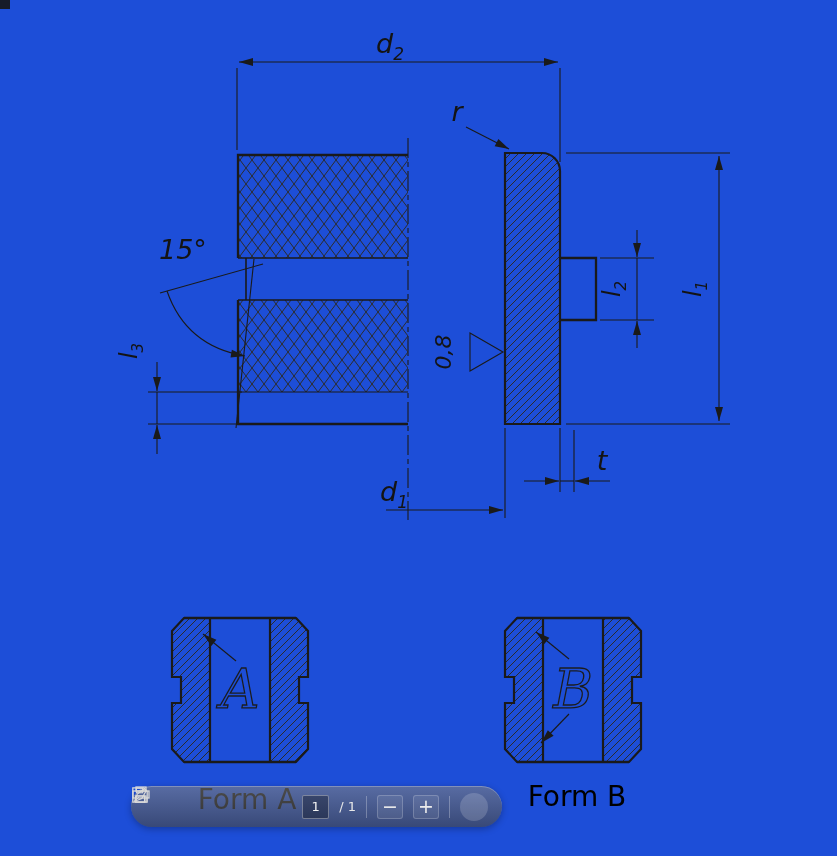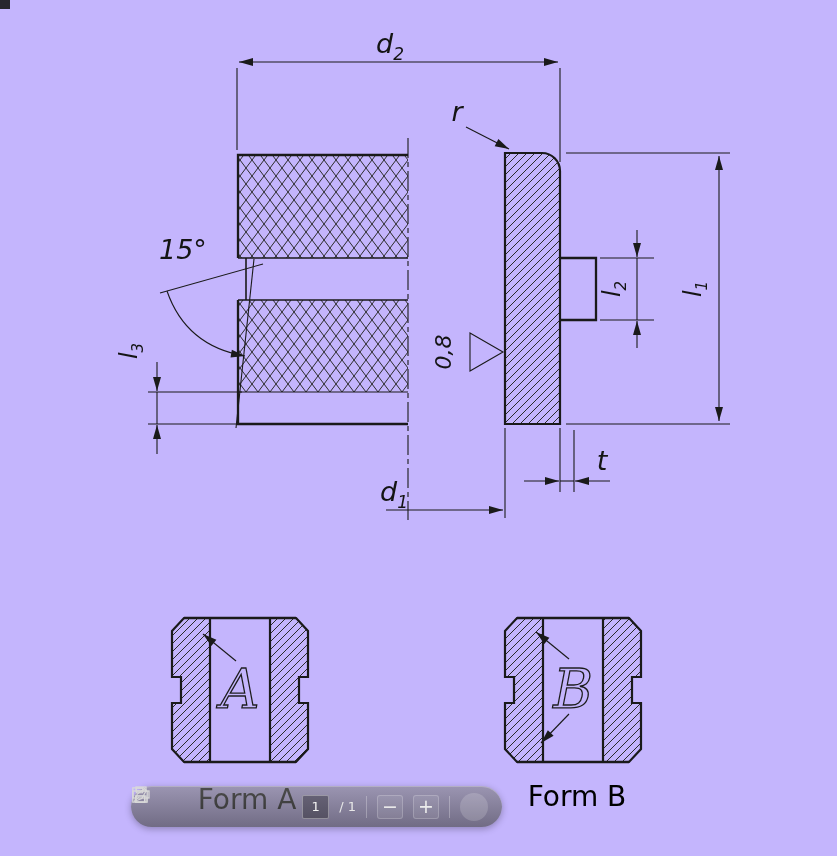--- a/index.html
+++ b/index.html
@@ -1,20 +1,20 @@
 <!DOCTYPE html>
 <html><head>
 <meta charset="utf-8">
 <style>
   html, body { margin: 0; padding: 0; background: #ffffff; }
   .stage {
     position: relative;
     width: 837px;
     height: 856px;
-    background: #c4b5fd;
+    background: #1d4ed8;
     overflow: hidden;
     font-family: "DejaVu Sans", sans-serif;
   }
   .stage svg { position: absolute; left: 0; top: 0; }
 
   
   .ln { stroke: #1a1a1a; fill: none; stroke-linecap: butt; }
   .w1 { stroke-width: 1.1px; }
   .w2 { stroke-width: 1.6px; }
   .w3 { stroke-width: 2.3px; }

